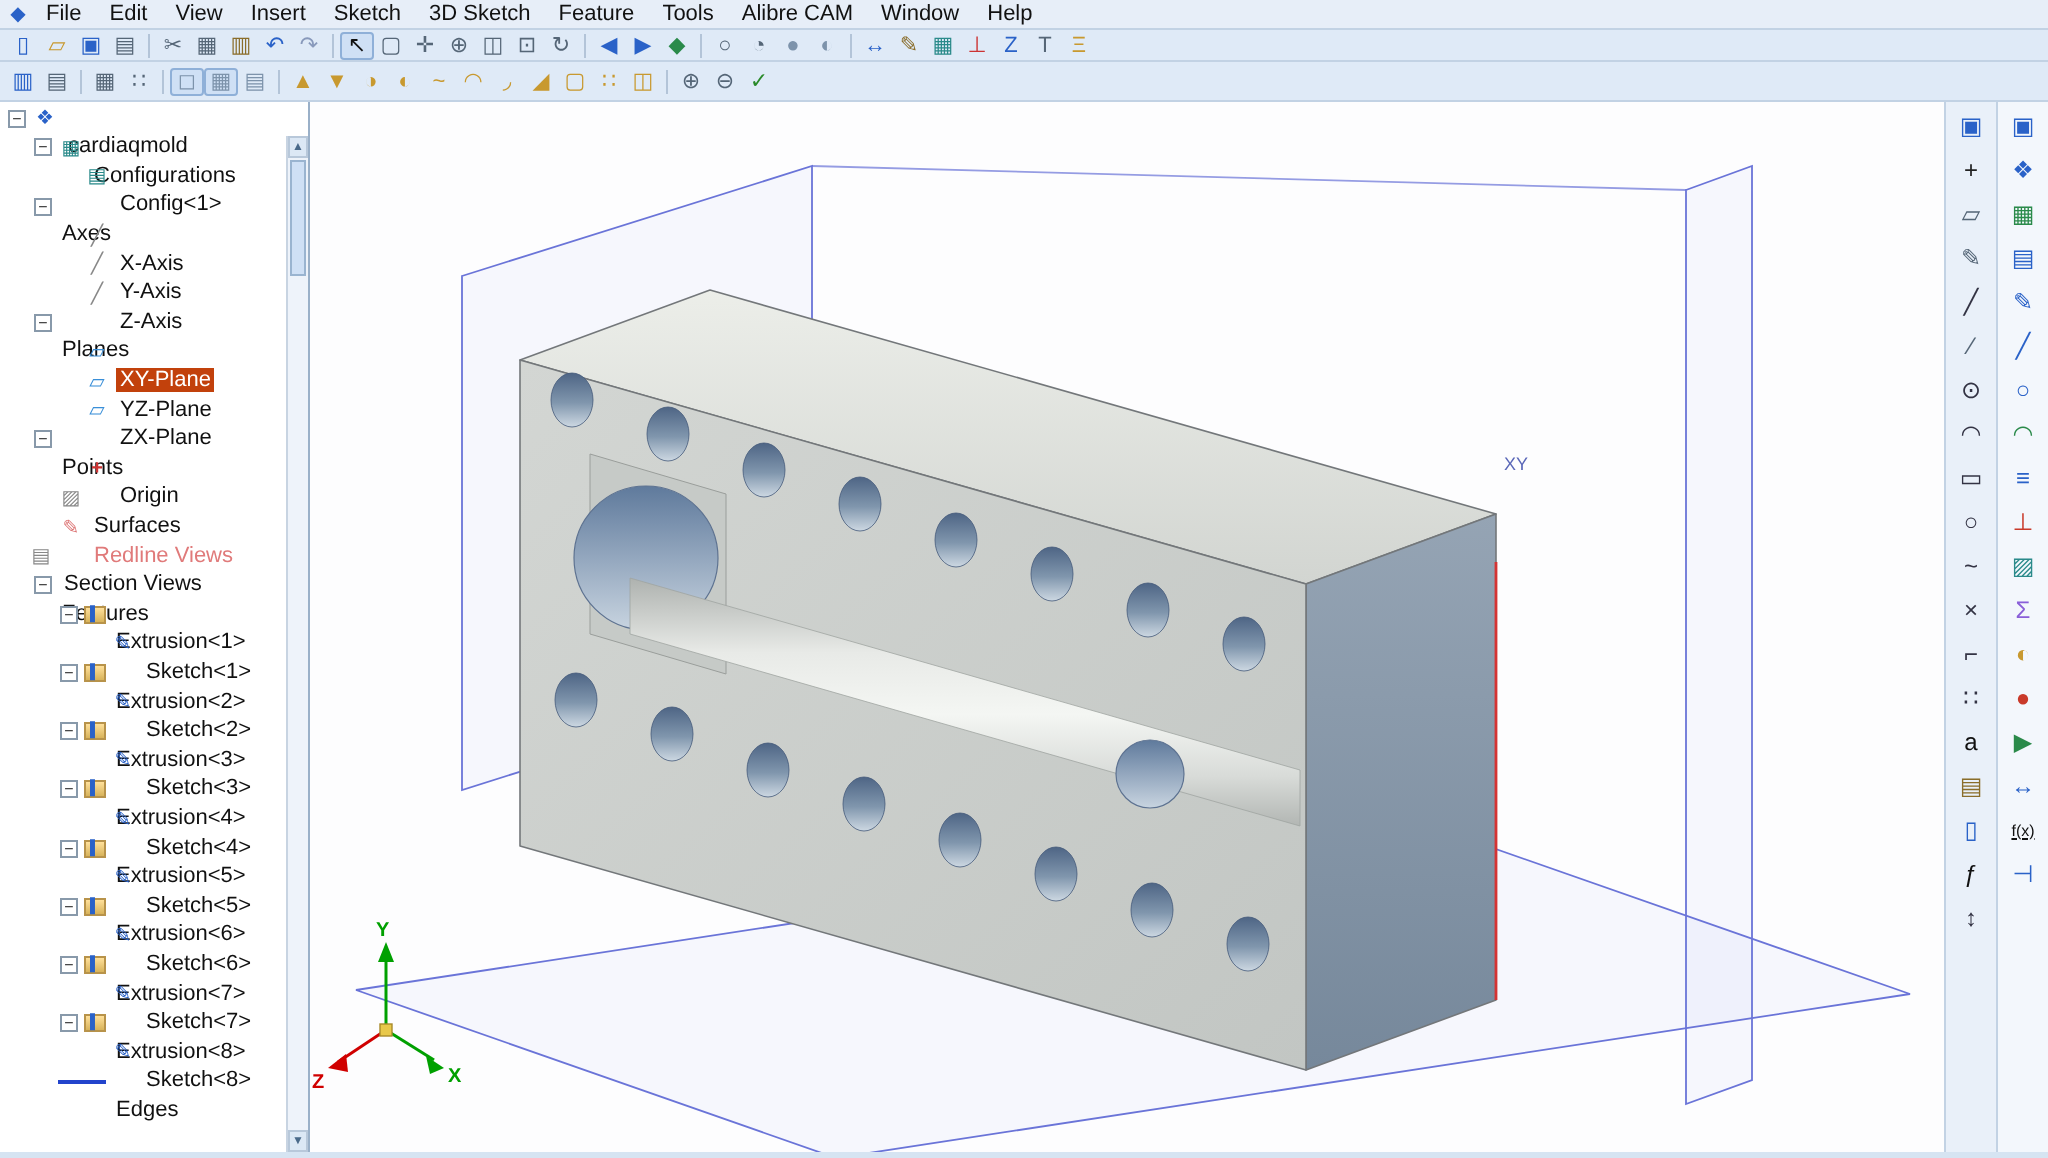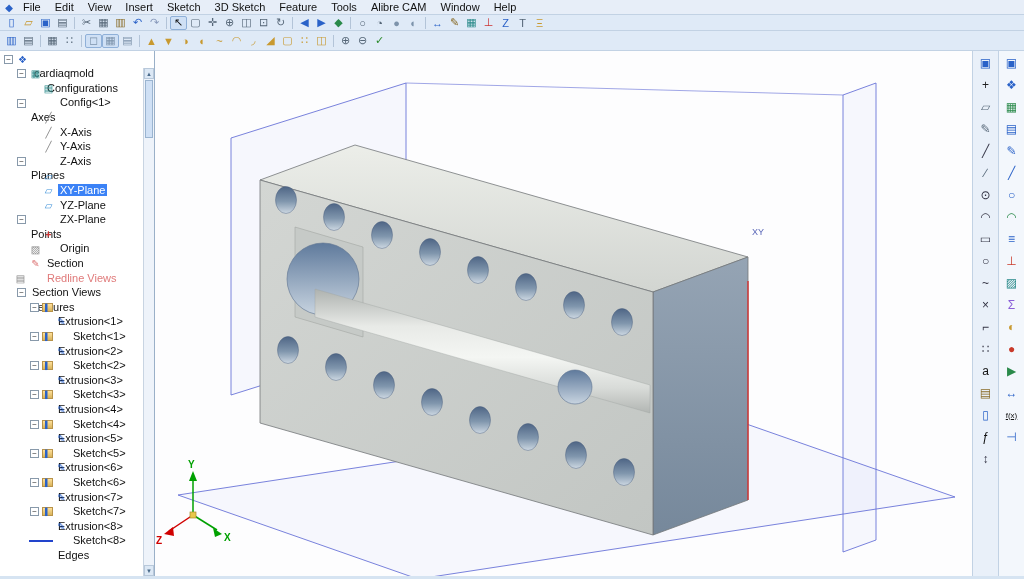--- a/index.html
+++ b/index.html
@@ -60,21 +60,21 @@
   .ticon-point::before { content:"+"; color:#cc3333; font-weight:bold; }
   .ticon-surfaces::before { content:"▨"; color:#888; }
   .ticon-redline::before { content:"✎"; color:#dd7777; }
   .ticon-section::before { content:"▤"; color:#888; }
   .ticon-extrusion { background:linear-gradient(#ffe09a,#d8b35a); border:1px solid #b8934a; width:11px; height:9px; }
   .ticon-extrusion::before { content:"▌"; color:#2a62c8; font-size:7px; }
   .ticon-sketch::before { content:"✎"; color:#2a62c8; }
   .ticon-edge { width:24px; height:10px;
     background:linear-gradient(to bottom,transparent 40%,#2244cc 40%,#2244cc 60%,transparent 60%); }
   .tlabel { padding:0 2px;margin-top:28px; }
-  .tree-row.selected .tlabel { background:#3b82f6; color:#fff; }
+  .tree-row.selected .tlabel { background:#c2410c; color:#fff; }
   .tlabel.muted { color:#e07a7a; }
   
   .explorer-scroll {
     position:absolute; right:0; top:17px; bottom:0; width:11px;
     background:#eef3fa; border-left:1px solid #c8d4e2;
   }
   .scroll-arrow { height:11px; font-size:6px; text-align:center; color:#4a6a8a;
     background:#dce8f5; border:1px solid #b8c8da; line-height:10px; }
   .scroll-arrow.up { position:absolute; top:0; left:0; right:0; }
   .scroll-arrow.up::before { content:"▲"; }
@@ -231,21 +231,21 @@
           <span class="tlabel">Points</span>
         </div>
         <div class="tree-row" style="padding-left: 30px;">
           <span class="expander spacer"></span>
           <span class="ticon ticon-point"></span>
           <span class="tlabel">Origin</span>
         </div>
         <div class="tree-row" style="padding-left: 17px;">
           <span class="expander spacer"></span>
           <span class="ticon ticon-surfaces"></span>
-          <span class="tlabel">Section</span>
+          <span class="tlabel">Surfaces</span>
         </div>
         <div class="tree-row" style="padding-left: 17px;">
           <span class="expander spacer"></span>
           <span class="ticon ticon-redline"></span>
           <span class="tlabel muted">Redline Views</span>
         </div>
         <div class="tree-row" style="padding-left: 2px;">
           <span class="expander spacer"></span>
           <span class="ticon ticon-section"></span>
           <span class="tlabel">Section Views</span>

